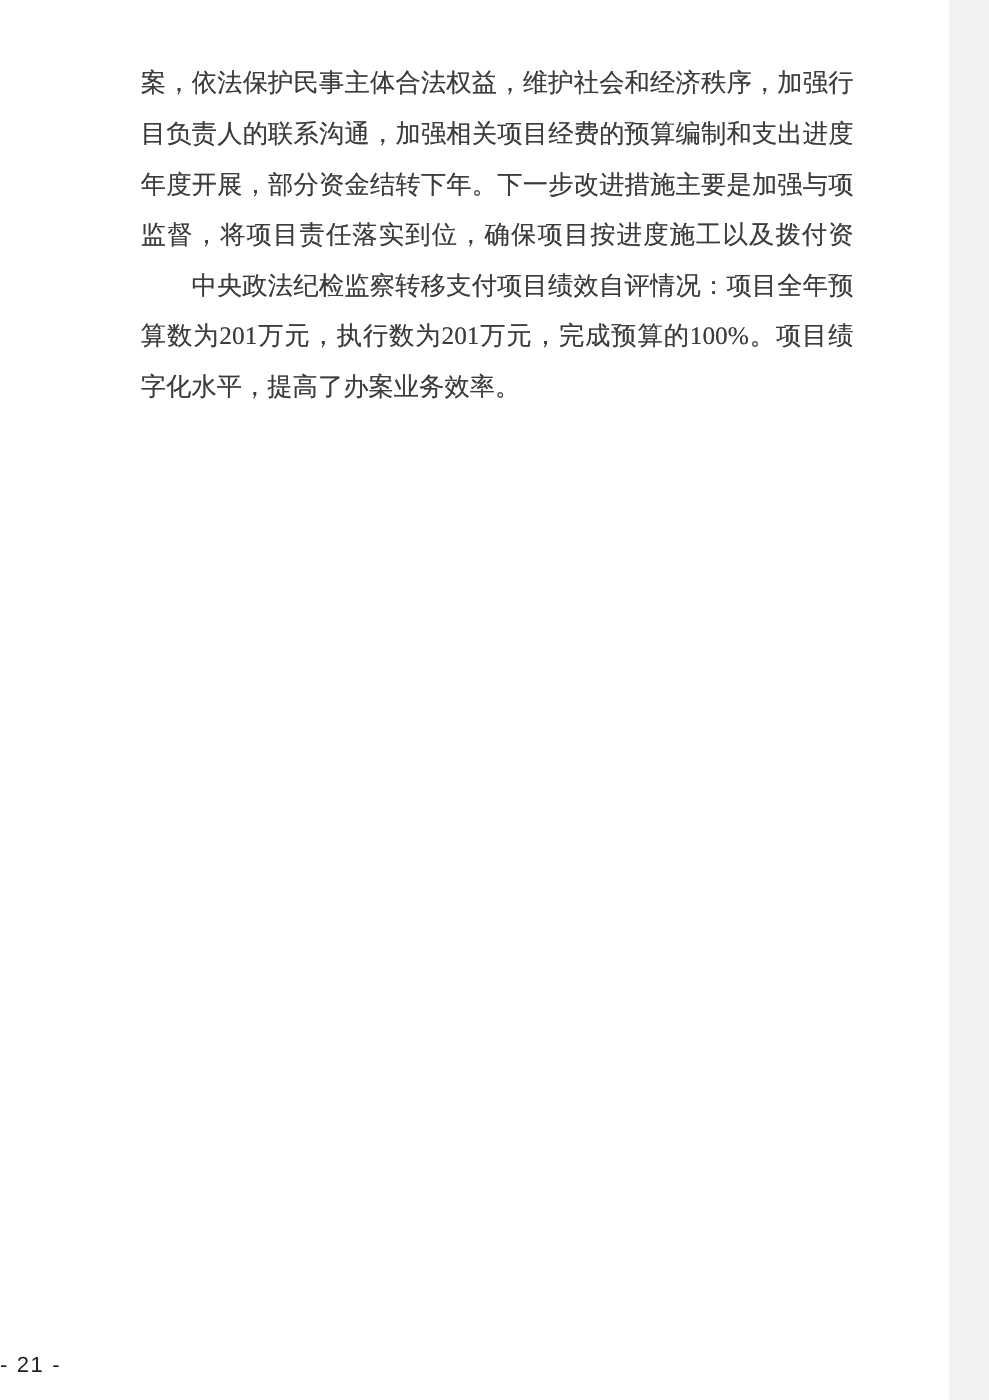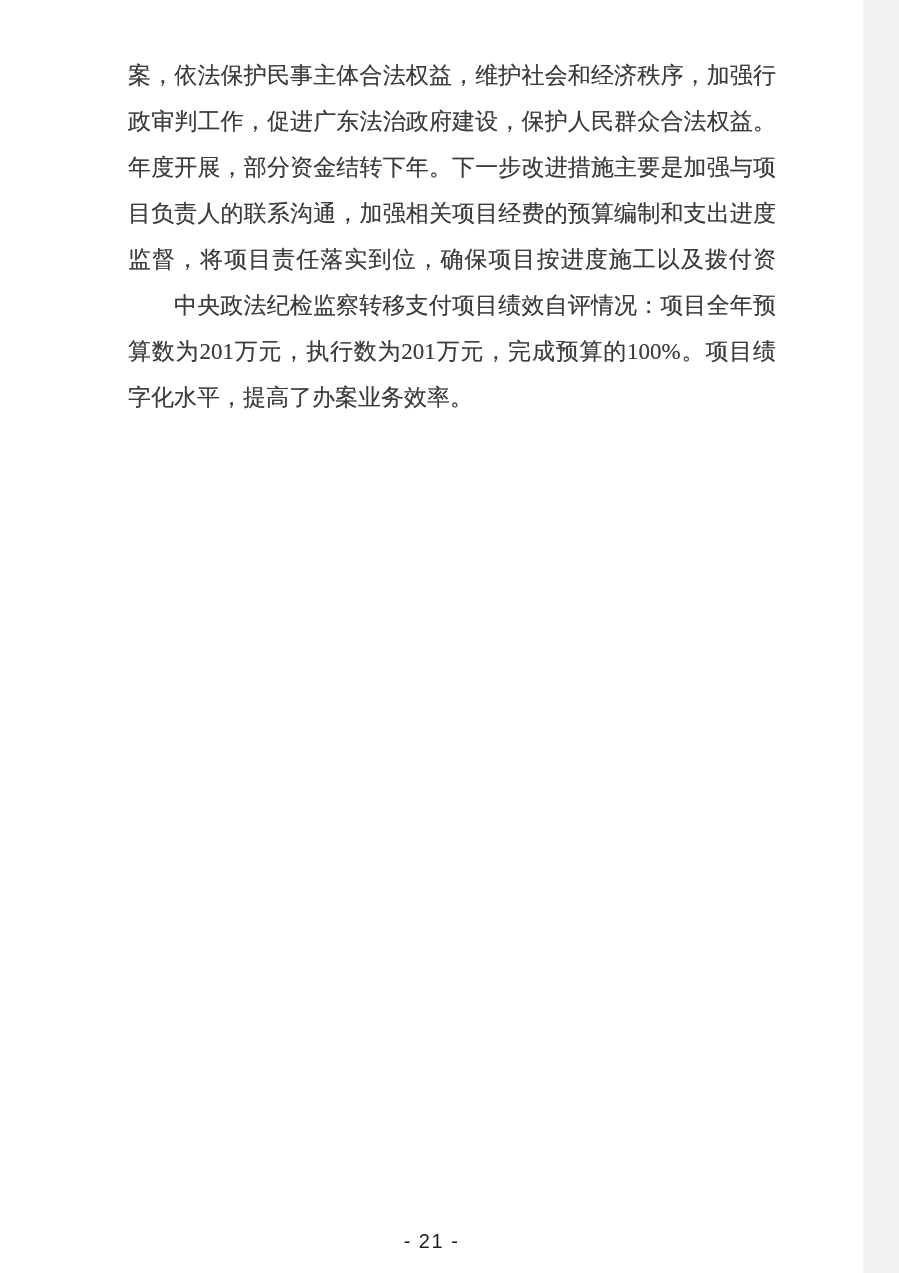--- a/index.html
+++ b/index.html
@@ -45,38 +45,36 @@
   .line.indent-2 {
     text-indent: 2em;
   }
   .footer {
     position: absolute;
     left: 0;
     right: 0;
     top: 1226px;
     height: 30px;
     line-height: 30px;
-    text-align: center;
     font-family: "Liberation Sans", "DejaVu Sans", sans-serif;
     font-size: 20px;
     letter-spacing: 1.5px;
     color: var(--footer-color);
   }
 </style>
 </head>
 <body>
 
 <div class="page">
 
   <div class="text-block">
 
     <div class="line">案，依法保护民事主体合法权益，维护社会和经济秩序，加强行</div>
-    <div class="line">政审判工作，促进广东法治政府建设，保护人民群众合法权益。</div>
+    <div class="line">目负责人的联系沟通，加强相关项目经费的预算编制和支出进度</div>
     <div class="line">年度开展，部分资金结转下年。下一步改进措施主要是加强与项</div>
-    <div class="line">目负责人的联系沟通，加强相关项目经费的预算编制和支出进度</div>
     <div class="line">监督，将项目责任落实到位，确保项目按进度施工以及拨付资</div>
 
     <div class="line indent-2">中央政法纪检监察转移支付项目绩效自评情况：项目全年预</div>
     <div class="line">算数为201万元，执行数为201万元，完成预算的100%。项目绩效</div>
     <div class="line para-end">字化水平，提高了办案业务效率。</div>
   </div>
 
   <div class="footer">- 21 -</div>
 
 </div>

